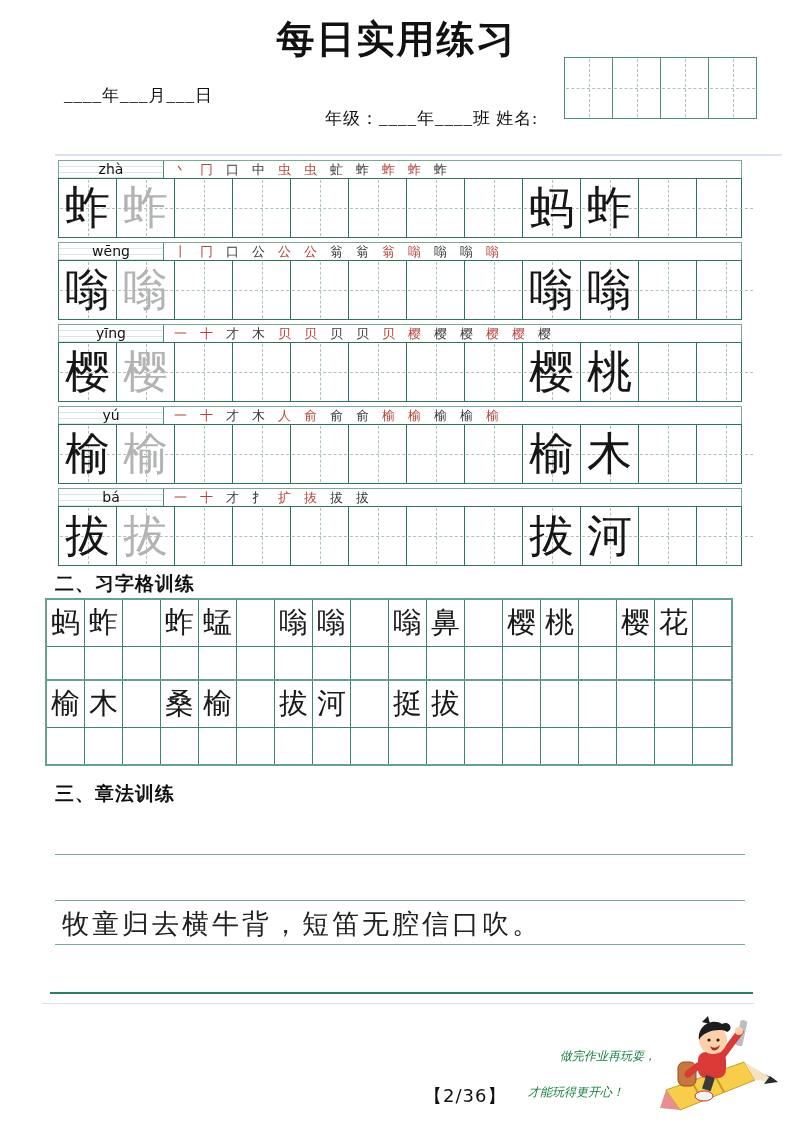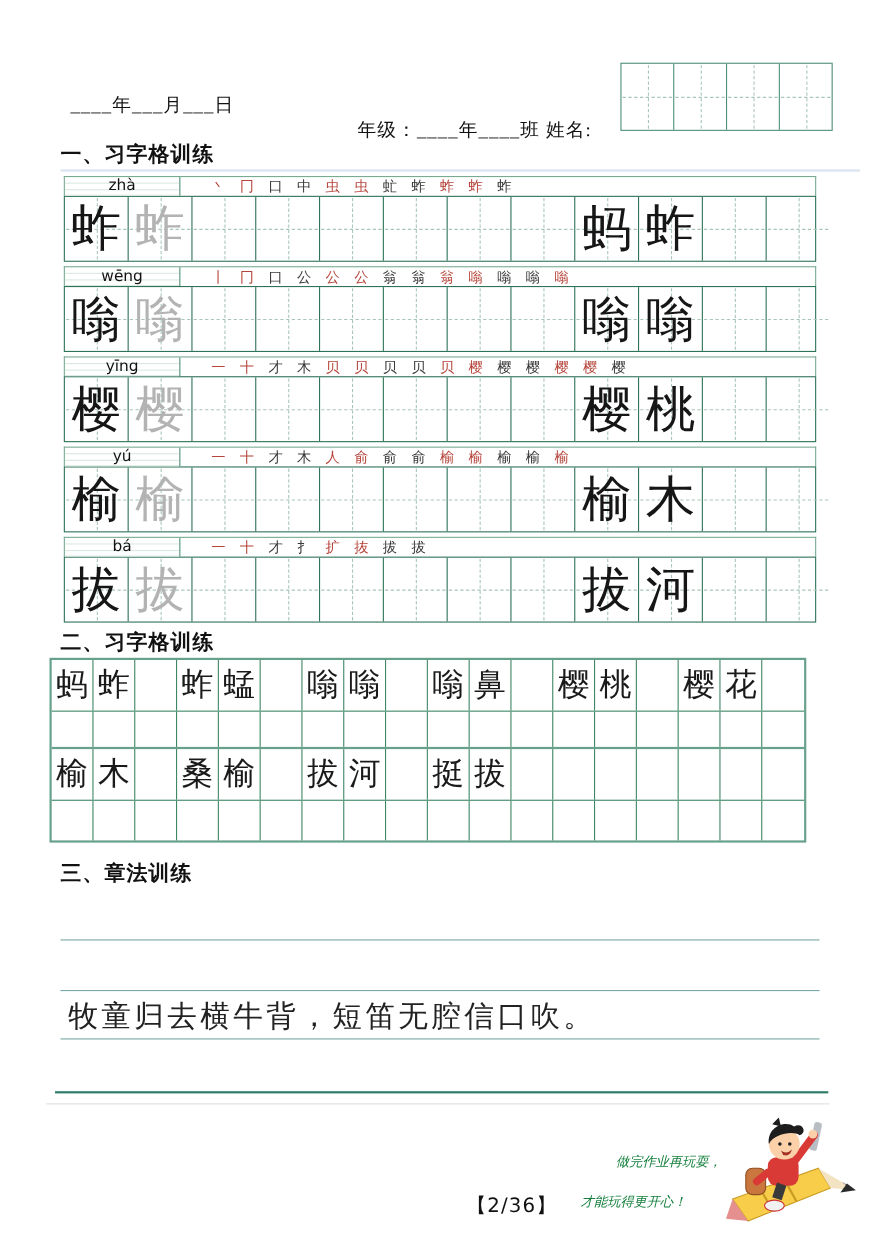--- a/index.html
+++ b/index.html
@@ -19,21 +19,21 @@
 
   
   .sec-heading{position:absolute;left:55px;font-size:19px;font-weight:bold;
                font-family:"Liberation Sans","DejaVu Sans",sans-serif;letter-spacing:1px;}
   .h1{top:127px;} .h2{top:571px;} .h3{top:781px;}
   .blue-rule{position:absolute;top:154px;left:55px;width:727px;height:2px;background:#dbe3f2;}
 
   
   .practice{position:absolute;top:160px;left:58px;width:684px;}
   .p-block{margin-bottom:4px;}
-  .p-pinyin{display:flex;height:18px;border:1px solid #79ab93;border-bottom:none;box-sizing:border-box;gap:18px;}
+  .p-pinyin{display:flex;height:18px;border:1px solid #79ab93;border-bottom:none;box-sizing:border-box;}
   .p-pybox{width:105px;border-right:1px solid #4e8f77;box-sizing:border-box;
            text-align:center;font-size:14px;line-height:17px;
            font-family:"DejaVu Sans",sans-serif;
            background-image:linear-gradient(#d9e9e0,#d9e9e0),linear-gradient(#d9e9e0,#d9e9e0),linear-gradient(#d9e9e0,#d9e9e0);
            background-size:100% 1px;background-position:0 5px,0 11px,0 16px;background-repeat:no-repeat;}
   .p-strokes{flex:1;display:flex;align-items:center;gap:13px;padding-left:10px;
              font-size:13px;line-height:16px;}
   .stroke-seq span{color:#3a3a3a;}
   .stroke-seq span:nth-child(4n+1),.stroke-seq span:nth-child(4n+2){color:#b5443a;}
   .p-cells{display:flex;height:58px;border:1.5px solid #2e7257;box-sizing:content-box;}
@@ -70,31 +70,31 @@
   .mascot-text{position:absolute;width:128px;text-align:right;font-size:12px;
                font-style:italic;color:#15803d;}
   .mt1{top:1048px;left:528px;} .mt2{top:1084px;left:496px;font-family:Liberation Serif, serif;}
   .mascot{position:absolute;top:1016px;left:652px;width:138px;height:102px;}
 </style>
 </head>
 <body>
 
 <div class="page">
 
+  <div class="title">每日实用练习</div>
 
   <div class="date-line">____年___月___日</div>
   <div class="grade-line">年级：____年____班 姓名:</div>
   <div class="name-grid">
       <div class="tian"></div>
       <div class="tian"></div>
       <div class="tian"></div>
       <div class="tian"></div>
     </div>
 
-  <div class="sec-heading h1">一、习字格训练</div>
   <div class="blue-rule"></div>
 
   <div class="practice">
       <div class="p-block">
         <div class="p-pinyin">
           <div class="p-pybox">zhà</div>
           <div class="p-strokes stroke-seq">
             <span>丶</span>
             <span>冂</span>
             <span>口</span>

